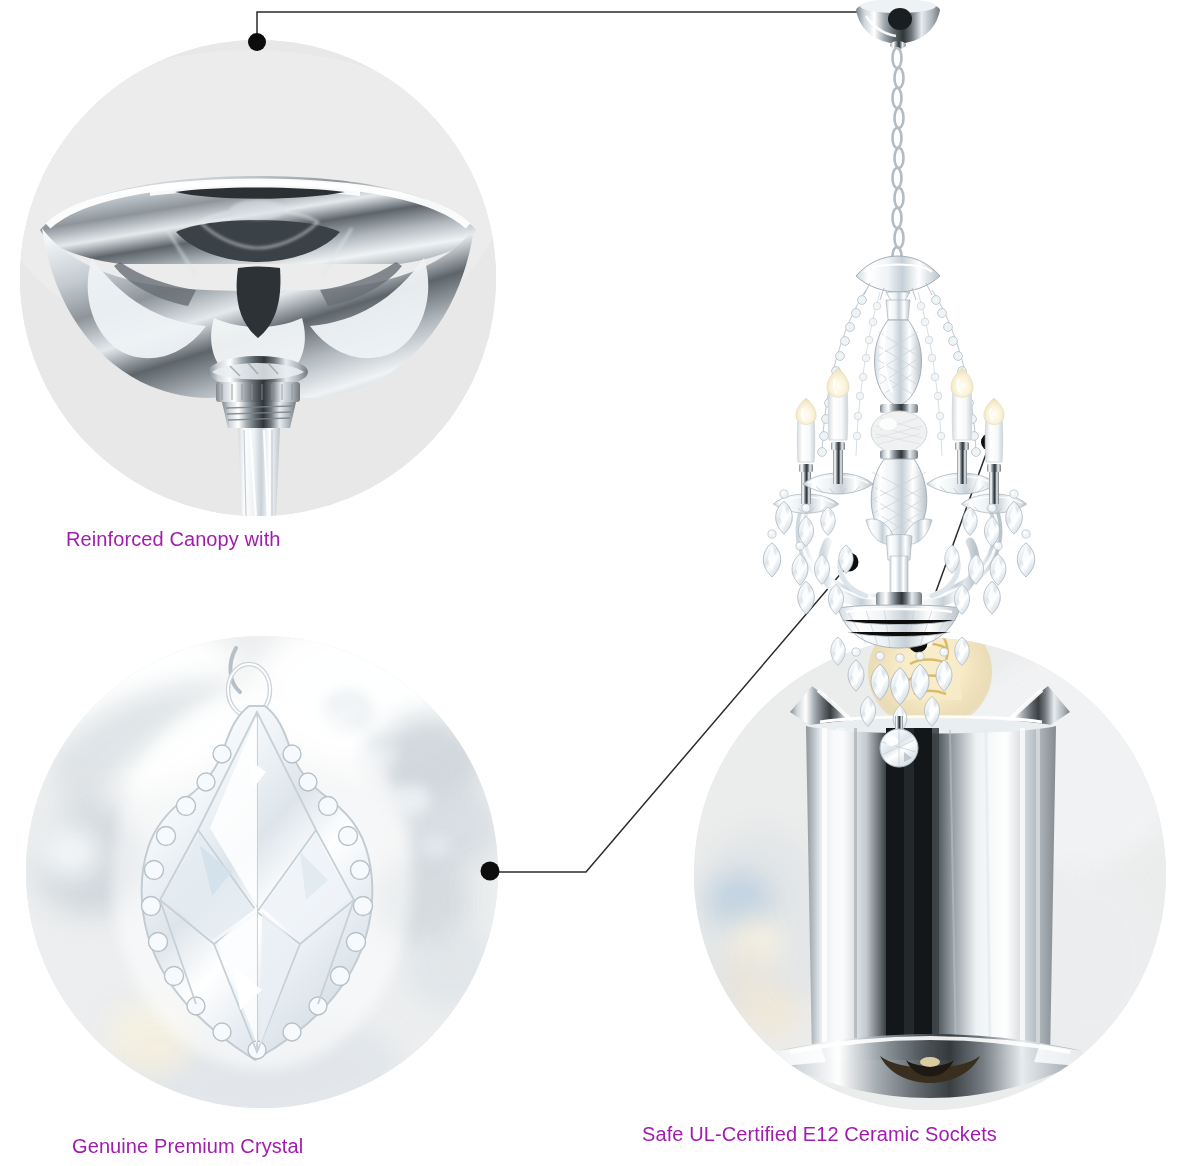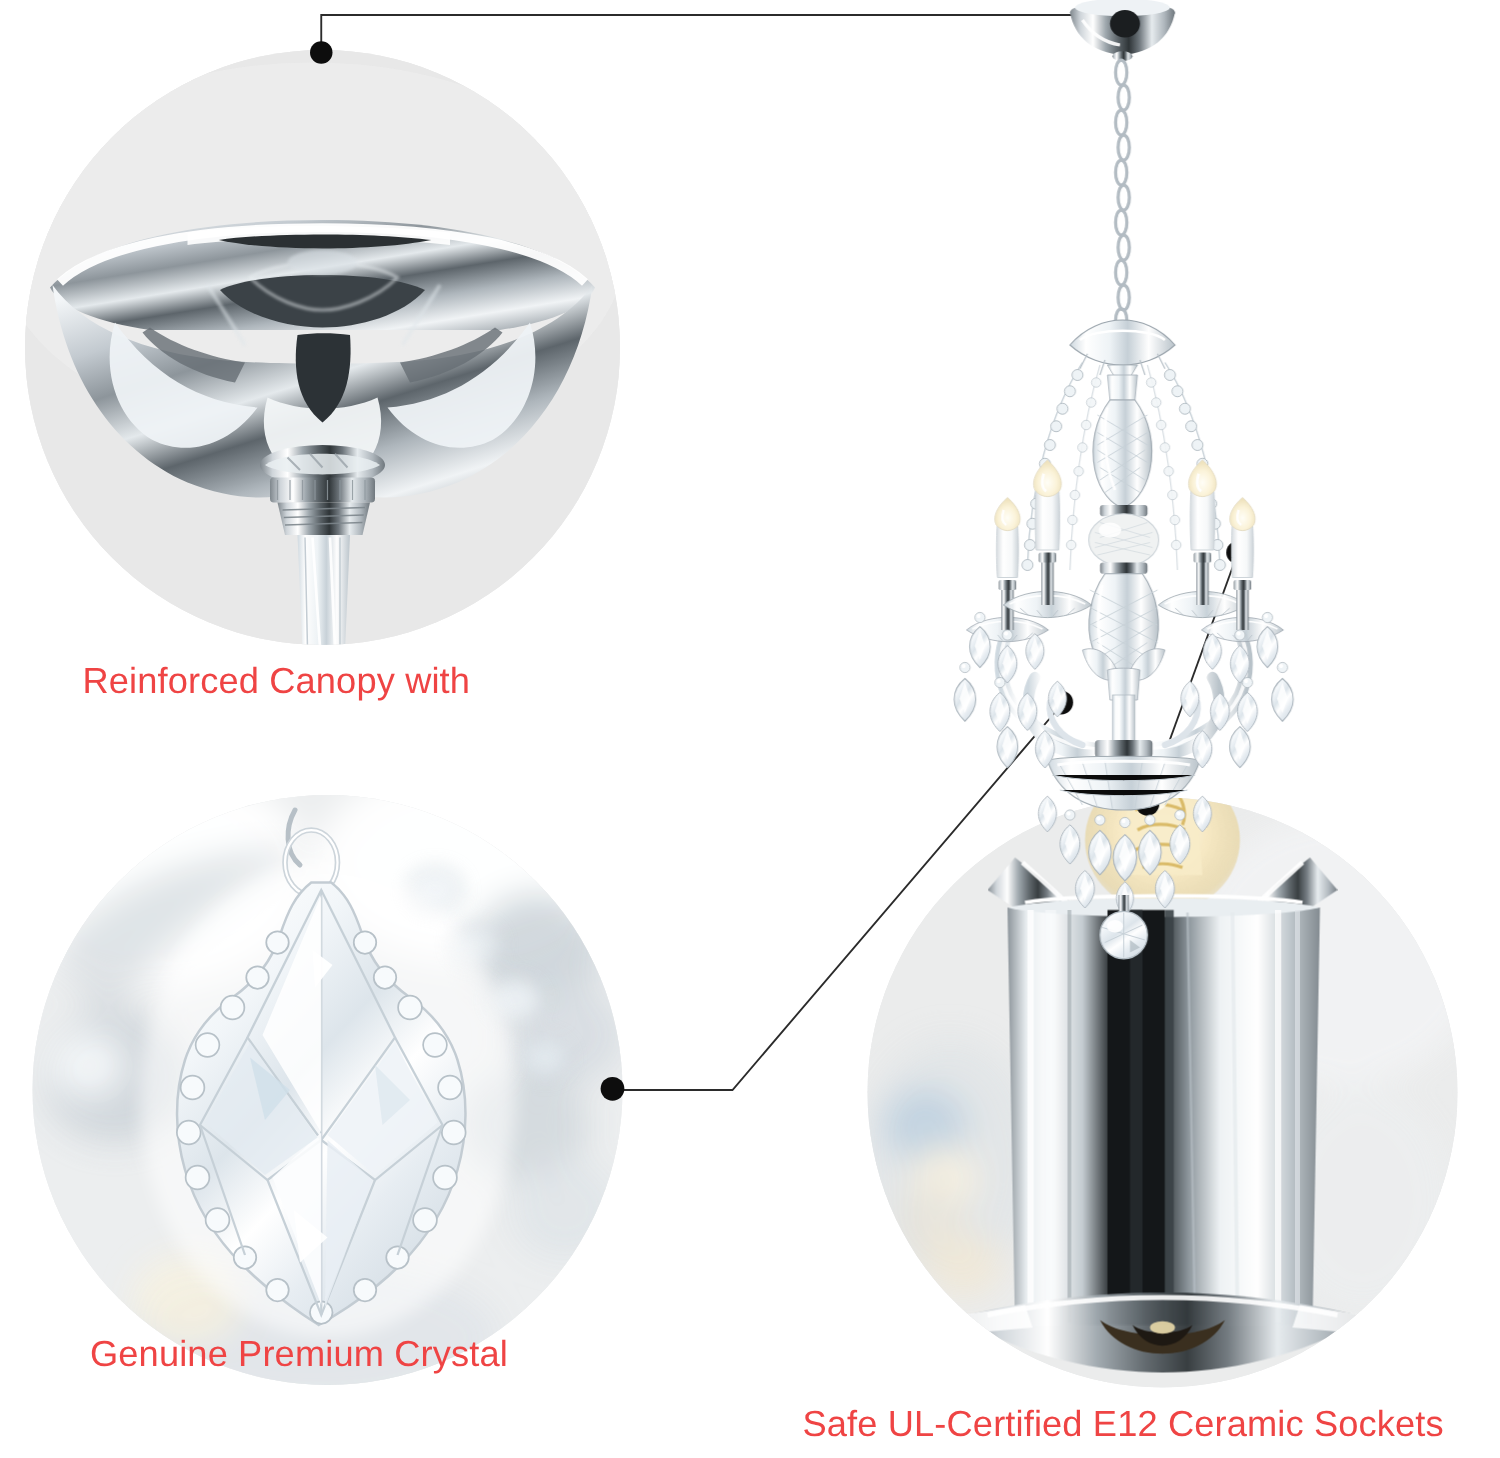--- a/index.html
+++ b/index.html
@@ -8,29 +8,29 @@
     background:#ffffff;
     font-family:"Liberation Sans", sans-serif;
     overflow:hidden;
     position:relative;
   }
   #stage{position:absolute;left:0;top:0;width:1200px;height:1166px;}
   #stage > svg{position:absolute;left:0;top:0;}
 
   .caption{
     position:absolute;
-    color:#ef4444;
-    font-size:29px;
+    color:#a21caf;
+    font-size:20px;
     font-weight:400;
     letter-spacing:0.1px;
     white-space:nowrap;
     line-height:1.42;
   }
   #cap-canopy{left:66px;top:525px;}
-  #cap-crystal{left:72px;top:1064px;text-align:right;}
+  #cap-crystal{left:72px;top:1132px;text-align:right;}
   #cap-socket{left:642px;top:1120px;text-align:right;}
 </style>
 </head>
 <body>
 
 <div id="stage">
 
   <svg width="1200" height="1166" viewBox="0 0 1200 1166">
     <defs>
 

